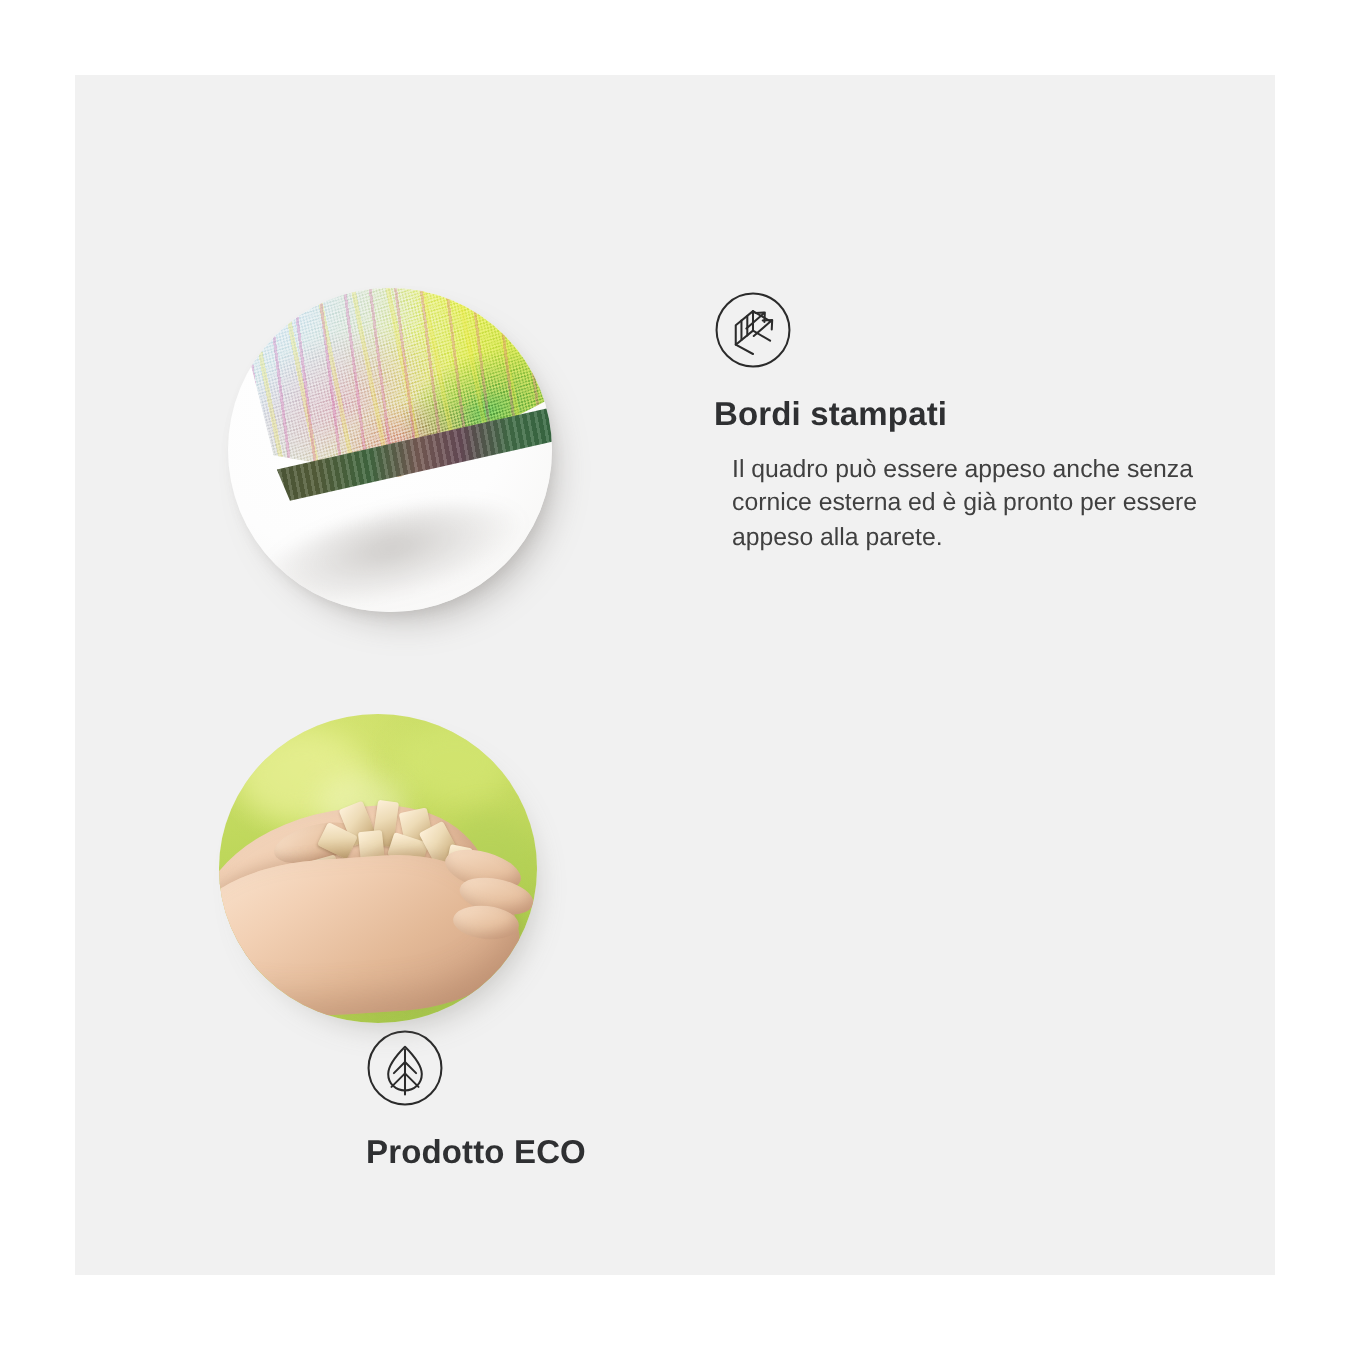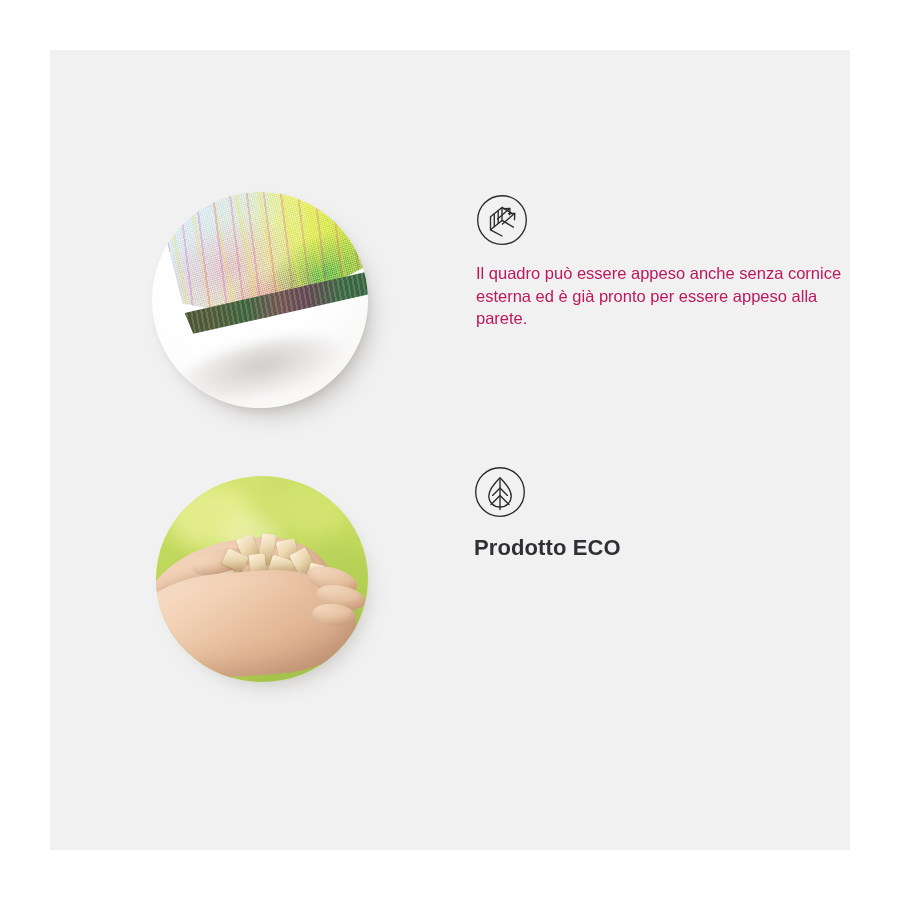--- a/index.html
+++ b/index.html
@@ -33,21 +33,21 @@
     background: #f1f1f1;
   }
 
   
   .feature {
     position: absolute;
     display: flex;
     align-items: flex-start;
   }
   .feature-edges   { left: 100px; top: 140px;  width: 700px; }
-  .feature-eco     { left: 98px; top: 412px;  width: 700px; }
+  .feature-eco     { left: 88px; top: 412px;  width: 700px; flex-direction: column; }
 
   
   .media {
     position: relative;
     flex: 0 0 auto;
     width: 220px;
     height: 220px;
   }
 
   
@@ -264,25 +264,25 @@
   .icon-badge svg { display: block; }
   .feature-title {
     margin: 0 0 6px 0;
     font-size: 22px;
     font-weight: 600;
     letter-spacing: .1px;
     color: #2f3032;
     line-height: 1.25;
   }
   .feature-desc {
-    margin: 0;
+    margin: 12px;
     font-size: 16.5px;
     font-weight: 400;
     line-height: 1.37;
-    color: #be185d;
+    color: #404040;
     max-width: 372px;
   }
 </style>
 </head>
 <body>
 
 <div class="page">
   <div class="panel">
 
     <div class="feature feature-edges">
@@ -307,20 +307,21 @@
             <path d="M22.2 16.6 L22.2 29.6"></path>
             <path d="M26.0 26.4 L37.4 33.1"></path>
             <path d="M26.0 13.4 L37.4 20.1"></path>
             <path d="M14.5 35.8 L26.0 42.0"></path>
             <path d="M21.6 25.0 L33.3 14.8"></path>
             <path d="M27.6 14.6 L33.9 14.3 L33.6 20.6"></path>
             <path d="M26.5 30.0 L38.2 19.8"></path>
             <path d="M32.5 19.6 L38.8 19.3 L38.5 25.6"></path>
           </svg>
         </div>
+        <h2 class="feature-title">Bordi stampati</h2>
         <p class="feature-desc">Il quadro può essere appeso anche senza cornice esterna ed è già pronto per essere appeso alla parete.</p>
       </div>
     </div>
 
     <div class="feature feature-eco">
 
       <div class="media">
         <div class="disc-photo">
           <span class="bokeh bk1"></span>
           <span class="bokeh bk2"></span>

